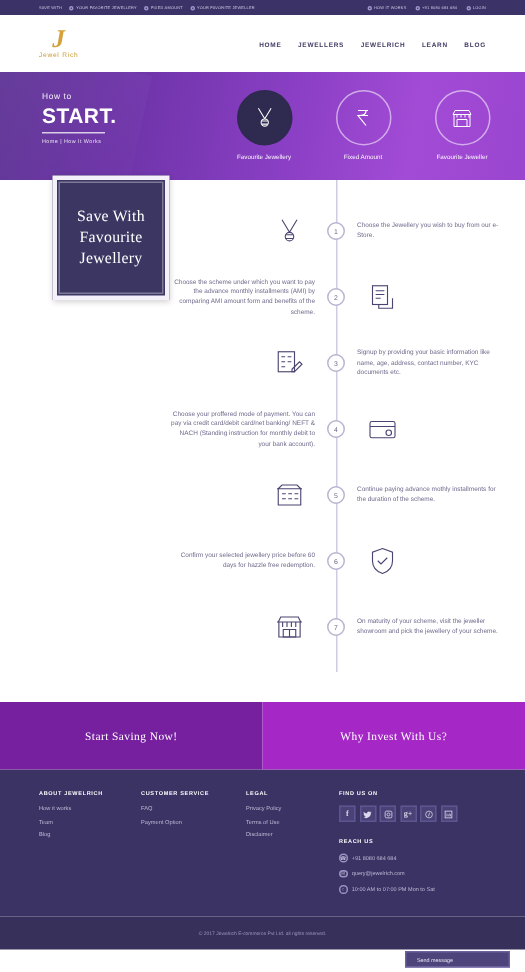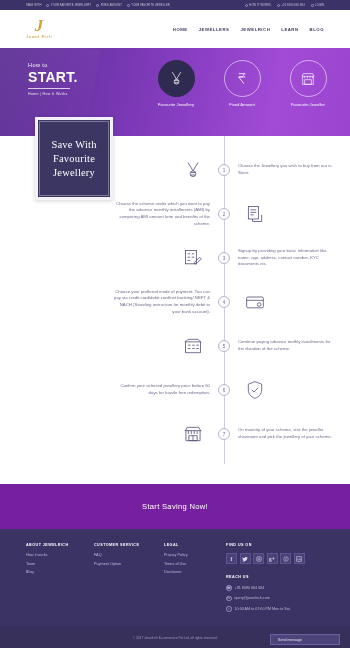--- a/index.html
+++ b/index.html
@@ -26,21 +26,21 @@
     padding: 0 26px; position: relative;
   }
   .logo { display: flex; flex-direction: column; align-items: center; }
   .logo-mark { font-family: "Liberation Serif", serif; font-size: 17px; color: #d4a13a; line-height: 14px; font-style: italic; font-weight: bold; }
   .logo-text { font-size: 4.4px; color: #c9972f; letter-spacing: .5px; margin-top: 1px; }
   .nav { margin-left: auto; display: flex; gap: 11px; }
   .nav a { font-size: 4.3px; color: #3f3a63; text-decoration: none; letter-spacing: .5px; font-weight: bold; }
 
   
   .hero {
-    height: 88px; position: relative; overflow: hidden;
+    height: 72px; position: relative; overflow: hidden;
     background: linear-gradient(100deg,#5b2f93 0%,#6c33a6 22%,#8a3fc4 55%,#a24bd6 78%,#9a45cf 100%);
   }
   .hero:before {
     content:""; position:absolute; left:-20px; top:-10px; width:110px; height:120px;
     background: linear-gradient(120deg, rgba(255,255,255,.07), rgba(255,255,255,0));
     transform: rotate(12deg);
   }
   .hero-left { position: absolute; left: 28px; top: 14px; color: #fff; }
   .hero-kicker { font-size: 5.6px; letter-spacing: .4px; opacity: .92; }
   .hero-title { font-size: 14px; font-weight: bold; letter-spacing: .3px; margin-top: 1px; }
@@ -81,21 +81,21 @@
   .step-text.r { text-align: left; }
   .step-text.l { text-align: right; }
   .step-ico { width: 34px; display: flex; justify-content: center; color: #4a4470; }
   .node {
     position: absolute; left: 218px; width: 12px; height: 12px; border-radius: 50%;
     background: #fff; border: .8px solid #b9b4d0; display: flex;
     align-items: center; justify-content: center; font-size: 4.6px; color: #6f6a8c;
   }
 
   
-  .cta { display: flex; height: 45px; }
+  .cta { display: flex; height: 45px; font-family: Liberation Serif, serif; }
   .cta div {
     flex: 1; display: flex; align-items: center; justify-content: center;
     color: #fff; font-size: 7.6px; letter-spacing: .3px;
   }
   .cta .c1 { background: #76209f; }
   .cta .c2 { background: #a427c6; }
 
   
   .footer { background: #3b3363; padding: 14px 26px 10px; }
   .fcols { display: flex; }
@@ -341,20 +341,21 @@
         <span>7</span>
       </div>
     <div class="step-pane right">
       <div class="step-text r">On maturity of your scheme, visit the jeweller showroom and pick the jewellery of your scheme.</div>
     </div>
   </div>
 </div>
 
 <div class="cta">
   <div class="c1">Start Saving Now!</div>
+  <div class="c2">Why Invest With Us?</div>
 </div>
 
 <div class="footer">
   <div class="fcols">
 
     <div class="fcol">
       <div class="fh">ABOUT JEWELRICH</div>
       <div class="fl">How it works</div>
       <div class="fl">Team</div>
       <div class="fl">Blog</div>

